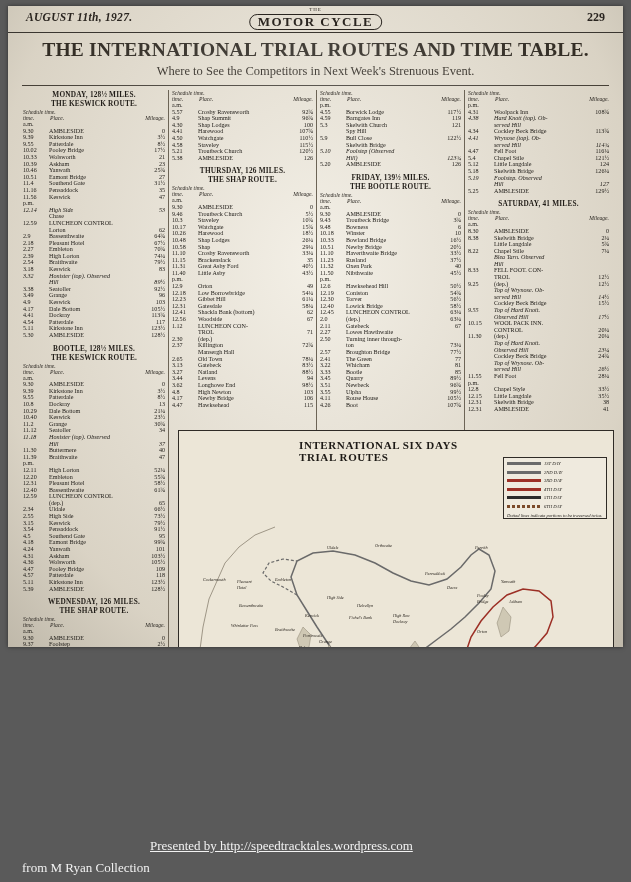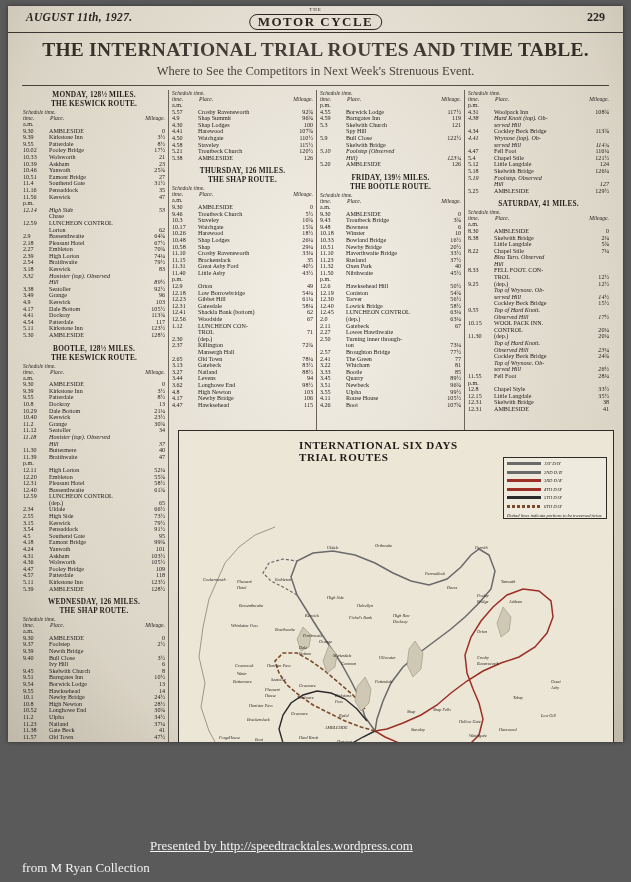--- a/index.html
+++ b/index.html
@@ -1,17 +1,17 @@
 <!DOCTYPE html>
 <html><head>
 <meta charset="utf-8">
 <style>
   html,body{margin:0;padding:0;background:#5a5a5a;}
   body{width:631px;height:882px;position:relative;font-family:"Liberation Serif",serif;}
-  .page{position:absolute;left:8px;top:6px;width:615px;height:736px;background:#efeade;
+  .page{position:absolute;left:8px;top:6px;width:615px;height:641px;background:#efeade;
         box-shadow:0 0 4px rgba(0,0,0,.5);overflow:hidden;}
   .page:before{content:"";position:absolute;inset:0;
         background:radial-gradient(ellipse at 50% 40%, rgba(255,255,255,.25), rgba(120,105,80,.18) 75%, rgba(90,80,60,.32));
         pointer-events:none;}
   .masthead{position:relative;height:26px;border-bottom:1px solid #3a3630;}
   .date{position:absolute;left:18px;top:5px;font-style:italic;font-weight:bold;font-size:11.5px;letter-spacing:.3px;color:#2a2520;}
   .logo{position:absolute;left:50%;transform:translateX(-50%);top:1px;text-align:center;}
   .logo .the{font-size:5px;letter-spacing:1px;color:#2a2520;line-height:5px;}
   .logo .mc{font-variant:small-caps;font-weight:bold;font-size:13px;letter-spacing:1.5px;color:#2a2520;
             border:1px solid #2a2520;border-radius:10px;padding:0 8px;display:inline-block;line-height:14px;text-align:center;}

